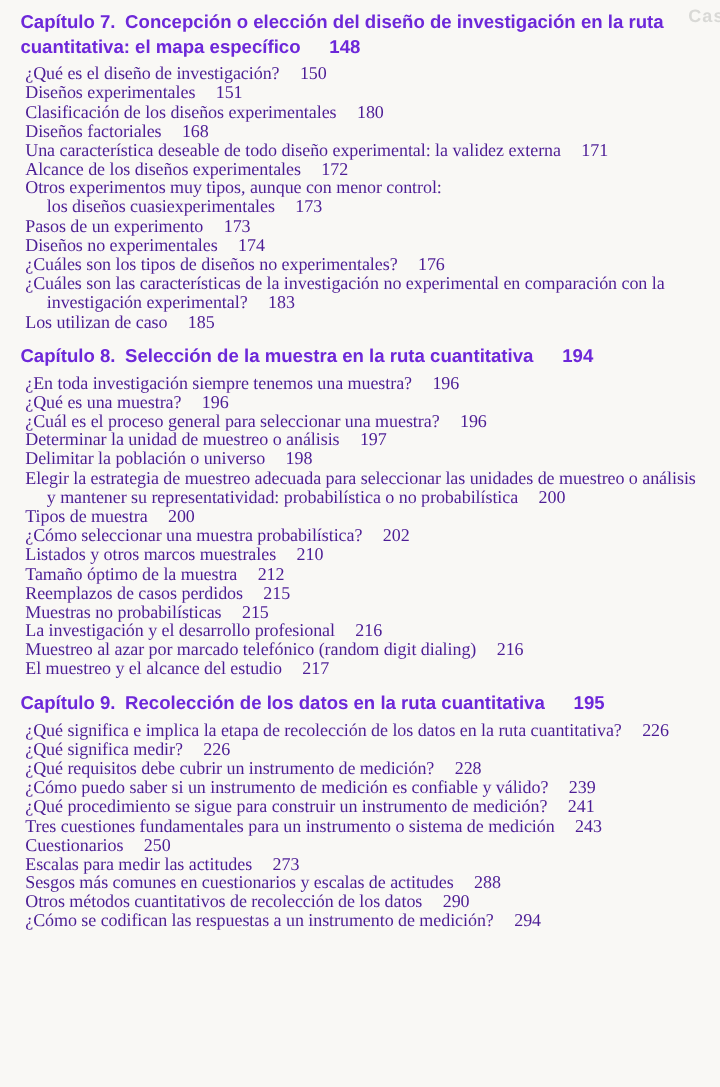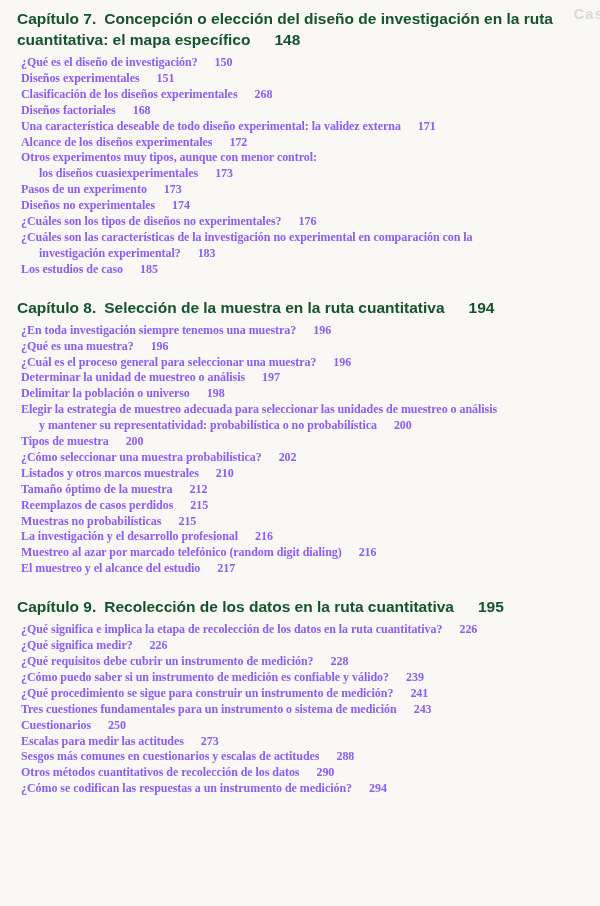--- a/index.html
+++ b/index.html
@@ -21,70 +21,69 @@
     position: absolute;
     top: 5px;
     right: -4px;
     color: #d9d9d6;
     font-family: "Liberation Sans", sans-serif;
     font-weight: 700;
     font-size: 15px;
     letter-spacing: 1px;
     user-select: none;
   }
-  .chapter + .chapter { margin-top: 19px; }
+  .chapter + .chapter { margin-top: 9px; }
   .chapter-heading {
     font-family: "Liberation Sans", sans-serif;
     font-weight: 700;
     font-size: 15.5px;
     line-height: 21px;
-    color: #14532d;
+    color: #6d28d9;
     max-width: 556px;
   }
   .ch-label { margin-right: 8px; }
   .ch-page { margin-left: 24px; }
   .entries {
     margin-top: 5px;
     margin-left: 4px;
   }
   .entry {
-    font-size: 12px;
+    font-size: 15px;
     line-height: 15.9px;
     padding-left: 18px;
     text-indent: -18px;
     letter-spacing: -0.05px;
-    color: #8b5cf6;
-    font-weight: bold;
+    color: #4c1d95;
   }
   .entry-text { white-space: pre-line; }
   .entry-page { margin-left: 17px; white-space: nowrap; }
 </style>
 </head>
 <body>
 
 <div class="page">
   <span class="ghost-text">Cas</span>
   <div>
       <section class="chapter">
         <h2 class="chapter-heading"><span class="ch-label">Capítulo 7.</span><span class="ch-title">Concepción o elección del diseño de investigación en la ruta cuantitativa: el mapa específico</span><span class="ch-page">148</span></h2>
         <div class="entries">
           <div class="entry"><span class="entry-text">¿Qué es el diseño de investigación?</span><span class="entry-page">150</span></div>
           <div class="entry"><span class="entry-text">Diseños experimentales</span><span class="entry-page">151</span></div>
-          <div class="entry"><span class="entry-text">Clasificación de los diseños experimentales</span><span class="entry-page">268</span></div>
+          <div class="entry"><span class="entry-text">Clasificación de los diseños experimentales</span><span class="entry-page">180</span></div>
           <div class="entry"><span class="entry-text">Diseños factoriales</span><span class="entry-page">168</span></div>
           <div class="entry"><span class="entry-text">Una característica deseable de todo diseño experimental: la validez externa</span><span class="entry-page">171</span></div>
           <div class="entry"><span class="entry-text">Alcance de los diseños experimentales</span><span class="entry-page">172</span></div>
           <div class="entry"><span class="entry-text">Otros experimentos muy tipos, aunque con menor control:
 los diseños cuasiexperimentales</span><span class="entry-page">173</span></div>
           <div class="entry"><span class="entry-text">Pasos de un experimento</span><span class="entry-page">173</span></div>
           <div class="entry"><span class="entry-text">Diseños no experimentales</span><span class="entry-page">174</span></div>
           <div class="entry"><span class="entry-text">¿Cuáles son los tipos de diseños no experimentales?</span><span class="entry-page">176</span></div>
           <div class="entry"><span class="entry-text">¿Cuáles son las características de la investigación no experimental en comparación con la
 investigación experimental?</span><span class="entry-page">183</span></div>
-          <div class="entry"><span class="entry-text">Los estudios de caso</span><span class="entry-page">185</span></div>
+          <div class="entry"><span class="entry-text">Los utilizan de caso</span><span class="entry-page">185</span></div>
         </div>
       </section>
       <section class="chapter">
         <h2 class="chapter-heading"><span class="ch-label">Capítulo 8.</span><span class="ch-title">Selección de la muestra en la ruta cuantitativa</span><span class="ch-page">194</span></h2>
         <div class="entries">
           <div class="entry"><span class="entry-text">¿En toda investigación siempre tenemos una muestra?</span><span class="entry-page">196</span></div>
           <div class="entry"><span class="entry-text">¿Qué es una muestra?</span><span class="entry-page">196</span></div>
           <div class="entry"><span class="entry-text">¿Cuál es el proceso general para seleccionar una muestra?</span><span class="entry-page">196</span></div>
           <div class="entry"><span class="entry-text">Determinar la unidad de muestreo o análisis</span><span class="entry-page">197</span></div>
           <div class="entry"><span class="entry-text">Delimitar la población o universo</span><span class="entry-page">198</span></div>

